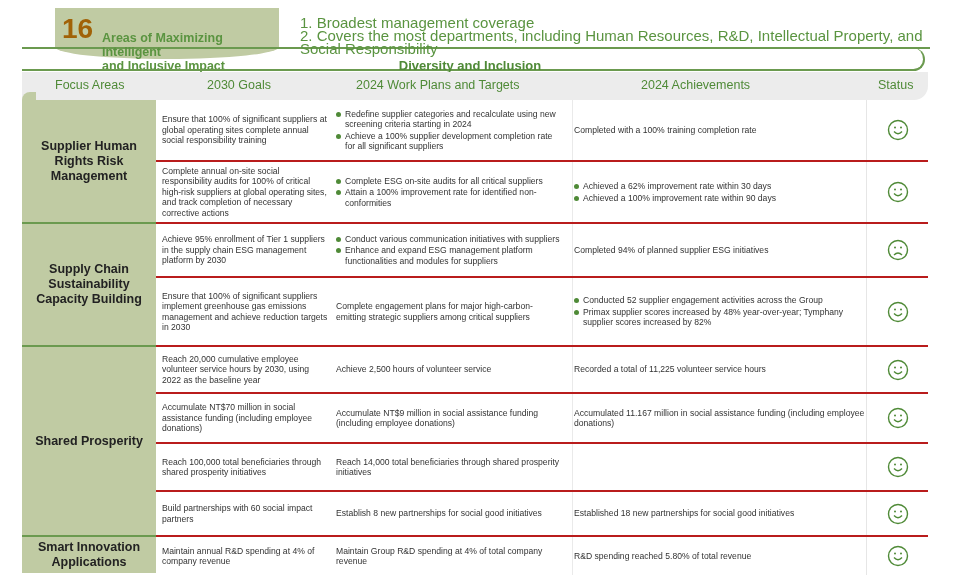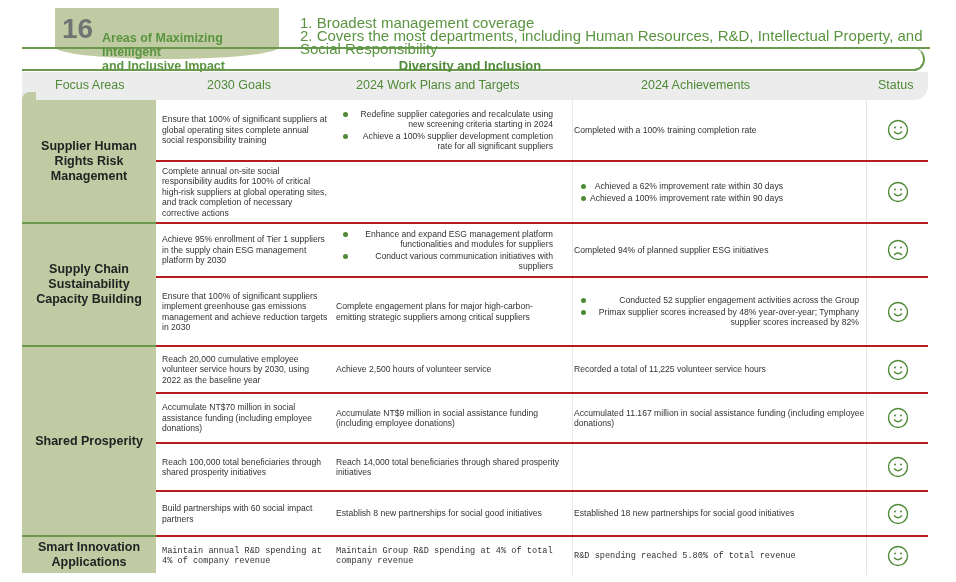--- a/index.html
+++ b/index.html
@@ -1,36 +1,36 @@
 <!DOCTYPE html>
 <html><head>
 <meta charset="utf-8">
 <style>
   html, body { margin:0; padding:0; background:#ffffff; }
   body { width:956px; height:582px; position:relative; overflow:hidden; font-family:"Liberation Sans", sans-serif; }
   .topline { position:absolute; left:22px; top:47px; width:908px; height:2px; background:#6b9a4f; }
   .tab { position:absolute; left:55px; top:8px; width:224px; height:40px; background:#c0cba3; }
   .tab-bottom { position:absolute; left:55px; top:47px; width:224px; height:12px; background:#c0cba3; border-radius:0 0 50% 50% / 0 0 100% 100%; }
-  .tab-num { position:absolute; left:62px; top:13px; font-size:28px; font-weight:bold; color:#737373; line-height:32px;text-align:right; }
+  .tab-num { position:absolute; left:62px; top:13px; font-size:28px; font-weight:bold; color:#a16207; line-height:32px;text-align:right; }
   .tab-title { position:absolute; left:102px; top:31px; font-size:12.5px; font-weight:bold; color:#5a9440; line-height:14px; width:180px; }
   .notes { position:absolute; left:300px; top:16px; font-size:15px; color:#5a9440; line-height:13px; }
   .section { position:absolute; left:22px; top:48px; width:903px; height:23px; border:2px solid #6b9a4f; border-left:none; border-top:none; border-radius:0 14px 14px 0; box-sizing:border-box; }
   .section-title { position:absolute; left:0; top:58px; width:940px; text-align:center; font-size:13px; font-weight:bold; color:#4f8a37; }
   .header { position:absolute; left:22px; top:72px; width:906px; height:28px; background:#ececec; border-radius:0 0 14px 0; }
   .header-corner { position:absolute; left:22px; top:92px; width:14px; height:8px; background:#c0cba3; border-radius:8px 0 0 0; }
   .hcell { position:absolute; top:78px; font-size:12.5px; color:#4f8a37; }
   .focus { position:absolute; left:22px; width:134px; background:#c0cba3; display:flex; align-items:center; justify-content:center; text-align:center; font-size:12.5px; font-weight:bold; color:#222; line-height:15px; box-sizing:border-box; padding:0 0; }
   .row { position:absolute; left:156px; width:772px; border-bottom:2px solid #b91c1c; box-sizing:border-box; }
   .row .c { position:absolute; top:0; bottom:0; display:flex; align-items:center; font-size:8.6px; line-height:10.5px; color:#333; box-sizing:border-box; }
   .row .goal { left:6px; width:168px; }
   .row .plan { left:180px; width:224px; }
   .row .ach { left:418px; width:292px; }
   .row .st { left:710px; width:62px; justify-content:center; border-left:1px solid #e6e6e6; }
   .vsep { position:absolute; top:0; bottom:0; left:416px; width:1px; background:#eaeaea; }
-  ul.b { margin:7px; padding:0; list-style:none;text-align:right; }
+  ul.b { margin:0; padding:0; list-style:none; }
   ul.b li { position:relative; padding-left:9px; margin:1px 0; }
   ul.b li::before { content:""; position:absolute; left:0; top:3px; width:5px; height:5px; border-radius:50%; background:#4f8a37; }
   .face svg { width:22px; height:22px; display:block; }
   .fdiv { position:absolute; left:22px; width:134px; height:2px; background:#6b9a4f; }
 </style>
 </head>
 <body>
 
 <div class="tab"></div>
 <div class="tab-bottom"></div>
@@ -88,20 +88,26 @@
             <path d="M7 12.5 Q11 17 15 12.5" fill="none" stroke="#4f8a37" stroke-width="1.4"></path>
           </svg>
         </span>
       </div>
     </div>
     <div class="row" style="top: 162px; height: 62px;">
       <div class="vsep"></div>
       <div class="c goal">
         <span>Complete annual on-site social responsibility audits for 100% of critical high-risk suppliers at global operating sites, and track completion of necessary corrective actions</span>
       </div>
+      <div class="c plan">
+        <ul class="b">
+          <li>Complete ESG on-site audits for all critical suppliers</li>
+          <li>Attain a 100% improvement rate for identified non-conformities</li>
+        </ul>
+      </div>
       <div class="c ach">
         <ul class="b">
           <li>Achieved a 62% improvement rate within 30 days</li>
           <li>Achieved a 100% improvement rate within 90 days</li>
         </ul>
       </div>
       <div class="c st">
         <span class="face">
           <svg viewBox="0 0 22 22">
             <circle cx="11" cy="11" r="9.5" fill="none" stroke="#4f8a37" stroke-width="1.4"></circle>
@@ -112,22 +118,22 @@
         </span>
       </div>
     </div>
     <div class="row" style="top: 224px; height: 54px;">
       <div class="vsep"></div>
       <div class="c goal">
         <span>Achieve 95% enrollment of Tier 1 suppliers in the supply chain ESG management platform by 2030</span>
       </div>
       <div class="c plan">
         <ul class="b">
+          <li>Conduct various communication initiatives with suppliers</li>
           <li>Enhance and expand ESG management platform functionalities and modules for suppliers</li>
-          <li>Conduct various communication initiatives with suppliers</li>
         </ul>
       </div>
       <div class="c ach">
         <span>Completed 94% of planned supplier ESG initiatives</span>
       </div>
       <div class="c st">
         <span class="face">
           <svg viewBox="0 0 22 22">
             <circle cx="11" cy="11" r="9.5" fill="none" stroke="#4f8a37" stroke-width="1.4"></circle>
             <circle cx="8" cy="8.5" r="1" fill="#4f8a37"></circle>
@@ -240,21 +246,21 @@
         <span class="face">
           <svg viewBox="0 0 22 22">
             <circle cx="11" cy="11" r="9.5" fill="none" stroke="#4f8a37" stroke-width="1.4"></circle>
             <circle cx="8" cy="8.5" r="1" fill="#4f8a37"></circle>
             <circle cx="14" cy="8.5" r="1" fill="#4f8a37"></circle>
             <path d="M7 12.5 Q11 17 15 12.5" fill="none" stroke="#4f8a37" stroke-width="1.4"></path>
           </svg>
         </span>
       </div>
     </div>
-    <div class="row" style="top: 537px; height: 38px; border-bottom: none; font-family: Liberation Mono, monospace;">
+    <div class="row" style="top: 537px; height: 38px; border-bottom: none;">
       <div class="vsep"></div>
       <div class="c goal">
         <span>Maintain annual R&amp;D spending at 4% of company revenue</span>
       </div>
       <div class="c plan">
         <span>Maintain Group R&amp;D spending at 4% of total company revenue</span>
       </div>
       <div class="c ach">
         <span>R&amp;D spending reached 5.80% of total revenue</span>
       </div>

